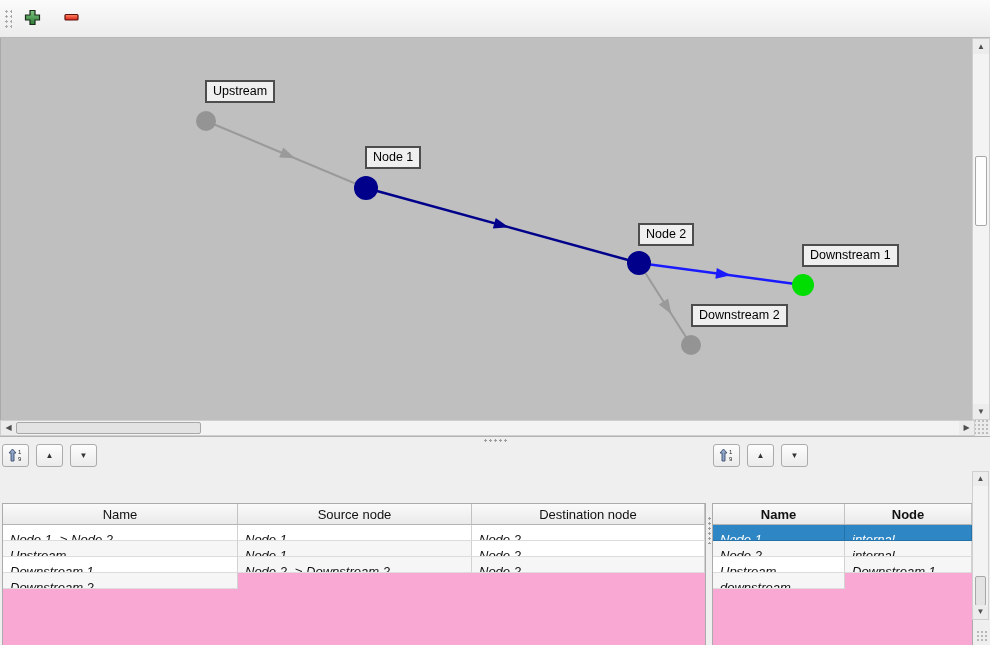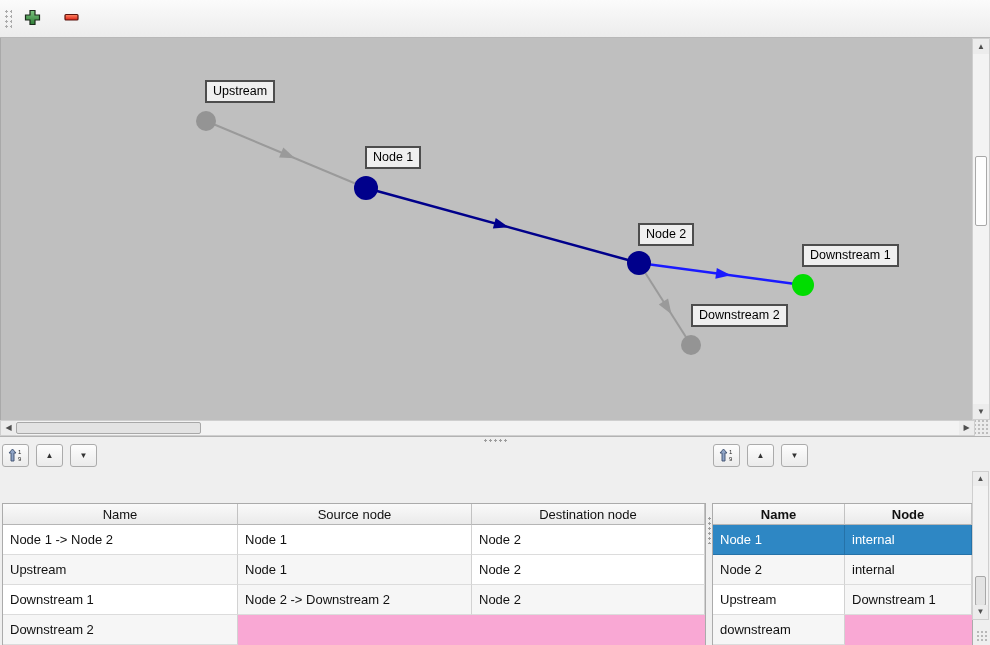--- a/index.html
+++ b/index.html
@@ -43,23 +43,23 @@
   .tbtn{width:27px;height:23px;border:1px solid #ababab;border-radius:3px;
     background:linear-gradient(#fdfdfd,#ebebeb);display:flex;align-items:center;
     justify-content:center;padding:0;font-size:8px;color:#333;}
 
   
   .dtable{display:grid;align-content:start;background:#f9a8d4;border:1px solid #ababab;box-sizing:border-box;margin-top:32px;}
   .hcell{background:linear-gradient(#fafafa,#eaeaea);border-right:1px solid #c2c2c2;
     border-bottom:1px solid #b5b5b5;text-align:center;font-size:13px;color:#111;
     height:21px;line-height:21px;box-sizing:border-box;}
   .hcell:last-of-type{border-right:none;}
-  .bcell{font-size:13px;color:#111;height:30px;line-height:29px;padding:0 7px;
+  .bcell{font-size:13px;color:#111;height:16px;line-height:29px;padding:0 7px;
     border-right:1px solid #d2d2d2;border-bottom:1px solid #dcdcdc;
-    box-sizing:border-box;background:#fff;white-space:nowrap;overflow:hidden;}
+    box-sizing:border-box;background:#fff;white-space:nowrap;overflow:hidden;font-style:italic;}
   .bcell.alt{background:#f6f6f6;}
   .bcell.sel{background:var(--sel,#2e87c4);color:#fff;border-right-color:#2572a8;border-bottom-color:#2572a8;}
   .bold-head .hcell{font-weight:bold;}
 
   
   #resize-grip{left:975px;top:629px;width:12px;height:12px;
     background-image:radial-gradient(circle,#b8b8b8 1px,transparent 1.3px);
     background-size:4px 4px;background-position:1px 1px;}
 </style>
 </head>

